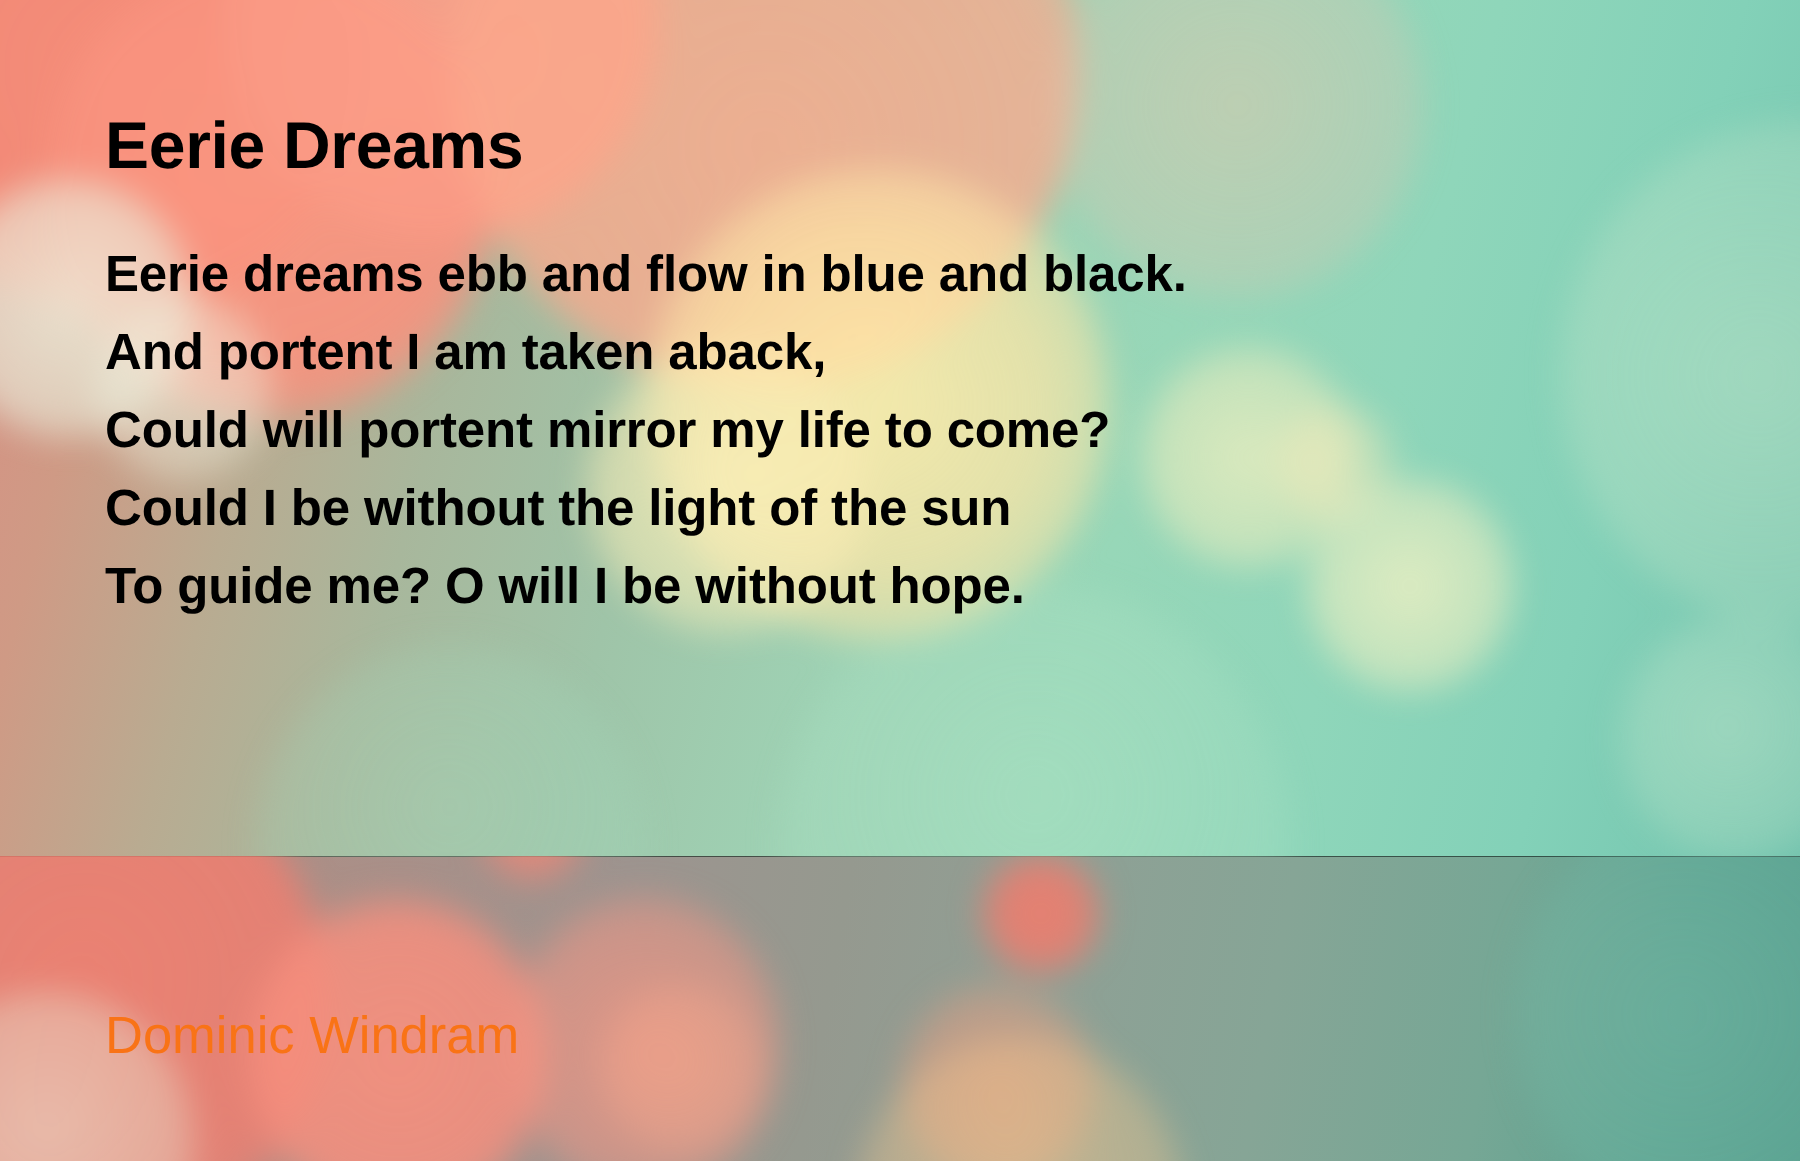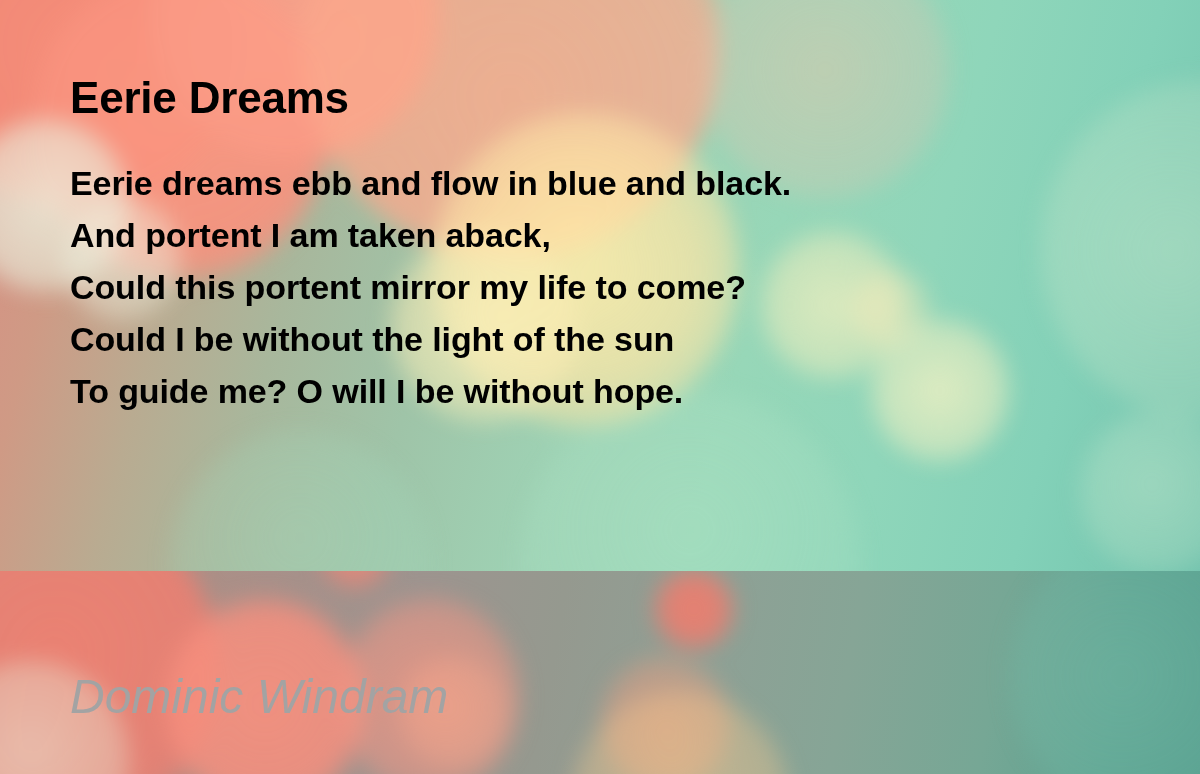--- a/index.html
+++ b/index.html
@@ -294,24 +294,23 @@
     line-height:52px;
     height:52px;
     white-space:pre;
     letter-spacing:-0.1px;
   }
 
   #poem-author {
     position:absolute;
     left:70px;
     top:673px;
-    font-size:48px;
-    font-style:italic;
+    font-size:35px;
     font-weight:normal;
-    color:#a3a3a3;
+    color:#f97316;
     white-space:pre;
     line-height:1;
   }
 </style>
 </head>
 <body>
 
 <div id="poem-card">
 
   <div class="bg-region" id="bg-top">
@@ -352,21 +351,21 @@
     </div>
   </div>
 
   <div id="content">
 
     <h1 id="poem-title">Eerie Dreams</h1>
 
     <div id="poem-body">
       <div class="poem-line">Eerie dreams ebb and flow in blue and black.</div>
       <div class="poem-line">And portent I am taken aback,</div>
-      <div class="poem-line">Could this portent mirror my life to come?</div>
+      <div class="poem-line">Could will portent mirror my life to come?</div>
       <div class="poem-line">Could I be without the light of the sun</div>
       <div class="poem-line">To guide me? O will I be without hope.</div>
     </div>
 
     <div id="poem-author">Dominic Windram</div>
 
   </div>
 </div>
 
 </body></html>

